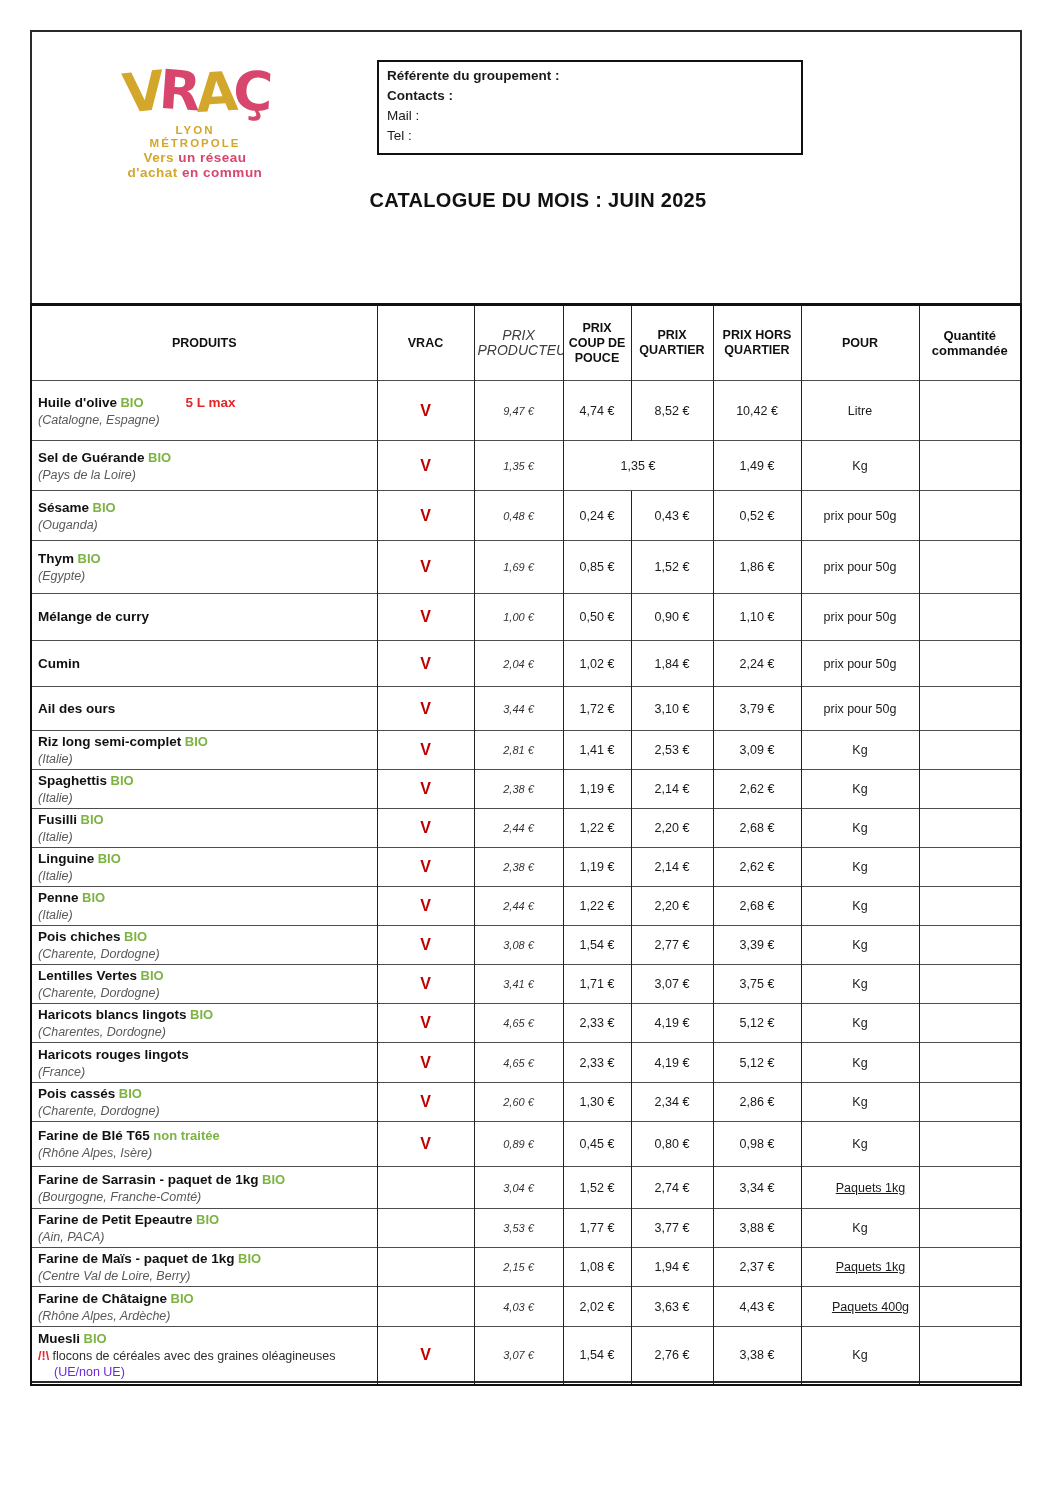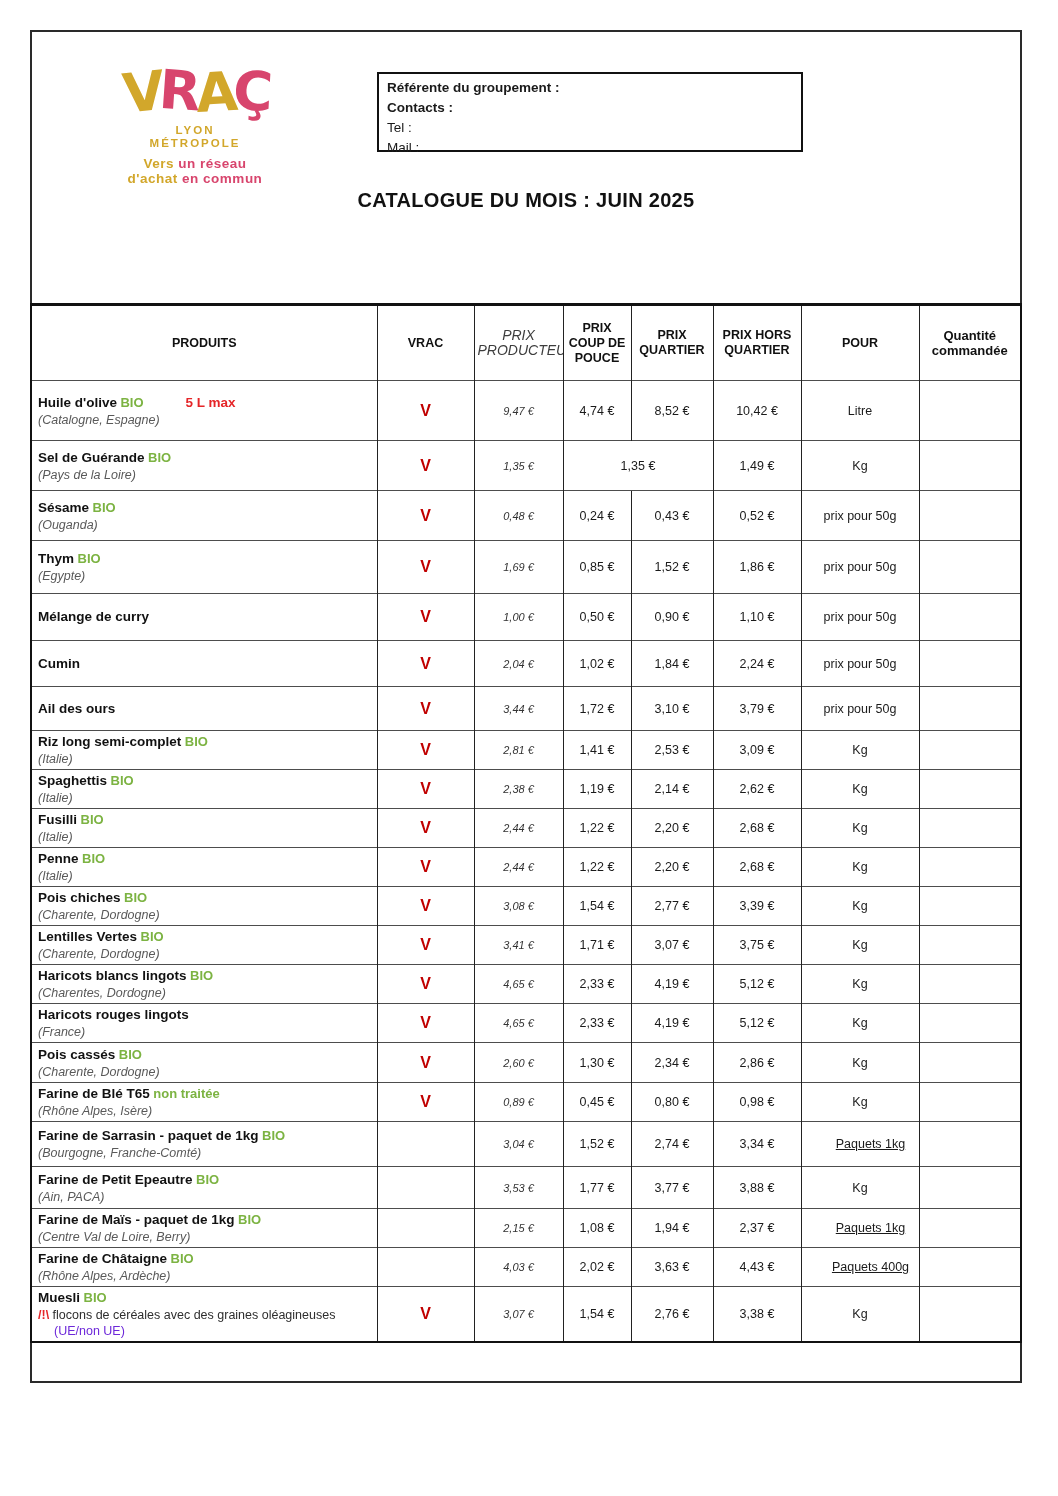--- a/index.html
+++ b/index.html
@@ -11,31 +11,31 @@
   .logo{position:absolute;left:58px;top:32px;width:210px;text-align:center;}
   .logo-letters{font-family:"DejaVu Sans",sans-serif;font-weight:bold;font-size:54px;line-height:58px;letter-spacing:-5px;}
   .logo-letters span{display:inline-block;}
   .lg-gold{color:var(--logo_gold);}
   .lg-pink{color:var(--logo_pink);}
   .logo-letters span:nth-child(1){transform:rotate(-6deg);}
   .logo-letters span:nth-child(2){transform:rotate(4deg) translateY(-2px);}
   .logo-letters span:nth-child(3){transform:rotate(-3deg);}
   .logo-letters span:nth-child(4){transform:rotate(3deg) translateY(-1px);}
   .logo-sub{color:var(--logo_gold);font-weight:bold;font-size:11.5px;line-height:13px;letter-spacing:2px;margin-top:2px;}
-  .logo-tagline{margin-top:6px;font-weight:bold;font-size:13.5px;line-height:15px;letter-spacing:0.5px;}
+  .logo-tagline{font-weight:bold;font-size:13.5px;line-height:15px;letter-spacing:0.5px;}
   .tg-gold{color:var(--logo_gold);}
   .tg-pink{color:var(--logo_pink);}
 
   
-  .contact-box{position:absolute;left:345px;top:40px;width:426px;height:80px;border:2px solid #111;box-sizing:border-box;padding:4px 8px 2px 8px;}
+  .contact-box{position:absolute;left:345px;top:28px;width:426px;height:95px;border:2px solid #111;box-sizing:border-box;padding:4px 8px 2px 8px;}
   .cb-line{font-size:13.5px;line-height:20px;}
   .cb-bold{font-weight:bold;}
 
   
-  .catalog-title{position:absolute;left:0;top:157px;width:100%;text-align:center;font-weight:bold;font-size:20px;letter-spacing:0.3px;color:#111;}
+  .catalog-title{position:absolute;left:12px;top:157px;width:100%;text-align:center;font-weight:bold;font-size:20px;letter-spacing:0.3px;color:#111;}
 
   
   .table-wrap{position:absolute;left:-2px;top:271px;width:992px;}
   table{width:100%;border-collapse:collapse;table-layout:fixed;border:2px solid #111;border-top:3px solid #111;}
   th,td{border-left:1px solid #222;border-top:1px solid #4d4d4d;padding:0;vertical-align:middle;overflow:hidden;}
   thead th{height:74px;text-align:center;font-size:12.5px;font-weight:bold;color:#111;line-height:15px;padding:0 3px;}
   th.th-producteur{font-style:italic;font-weight:normal;color:#3d3d3d;font-size:14px;}
   th.th-qty{font-size:13px;}
   tbody td{font-size:12.5px;text-align:center;color:#1a1a1a;}
   td.c-prod{text-align:left;padding:2px 6px;}
@@ -83,22 +83,22 @@
     </div>
     <div class="logo-tagline">
       <div><span class="tg-gold">Vers</span> <span class="tg-pink">un réseau</span></div>
       <div><span class="tg-gold">d'achat</span> <span class="tg-pink">en commun</span></div>
     </div>
   </div>
 
   <div class="contact-box">
     <div class="cb-line cb-bold">Référente du groupement :</div>
     <div class="cb-line cb-bold">Contacts :</div>
+    <div class="cb-line">Mail :</div>
     <div class="cb-line">Tel :</div>
-    <div class="cb-line">Mail :</div>
   </div>
 
   <div class="catalog-title">CATALOGUE DU MOIS : JUIN 2025</div>
 
   <div class="table-wrap">
     <table>
       <colgroup>
         <col style="width:346px">
           <col style="width:97px">
           <col style="width:89px">
@@ -242,20 +242,33 @@
             <td class="c-vrac"><span class="vmark">V</span></td>
             <td class="c-pp">2,44 €</td>
             <td class="c-price">1,22 €</td>
             <td class="c-price">2,20 €</td>
             <td class="c-price">2,68 €</td>
             <td class="c-pour">Kg</td>
             <td class="c-qty"></td>
           </tr>
           <tr>
             <td class="c-prod">
+              <div class="pline"><span class="pname">Linguine</span> <span class="ptag">BIO</span></div>
+              <div class="porigin">(Italie)</div>
+            </td>
+            <td class="c-vrac"><span class="vmark">V</span></td>
+            <td class="c-pp">2,38 €</td>
+            <td class="c-price">1,19 €</td>
+            <td class="c-price">2,14 €</td>
+            <td class="c-price">2,62 €</td>
+            <td class="c-pour">Kg</td>
+            <td class="c-qty"></td>
+          </tr>
+          <tr>
+            <td class="c-prod">
               <div class="pline"><span class="pname">Penne</span> <span class="ptag">BIO</span></div>
               <div class="porigin">(Italie)</div>
             </td>
             <td class="c-vrac"><span class="vmark">V</span></td>
             <td class="c-pp">2,44 €</td>
             <td class="c-price">1,22 €</td>
             <td class="c-price">2,20 €</td>
             <td class="c-price">2,68 €</td>
             <td class="c-pour">Kg</td>
             <td class="c-qty"></td>

